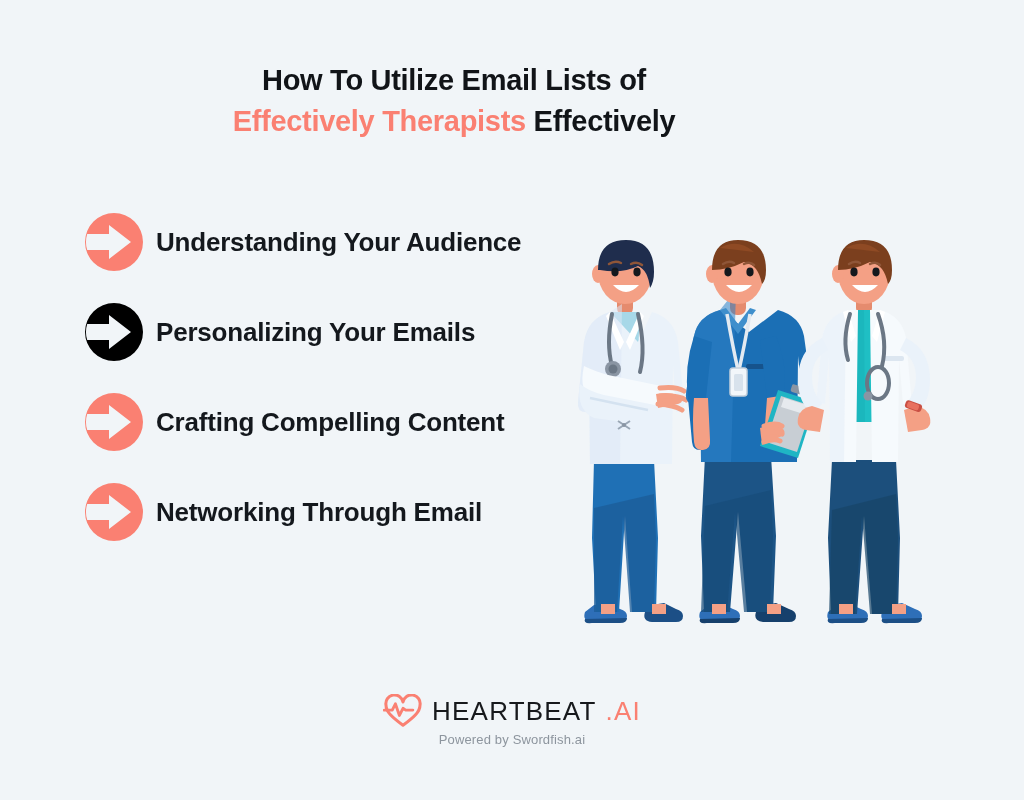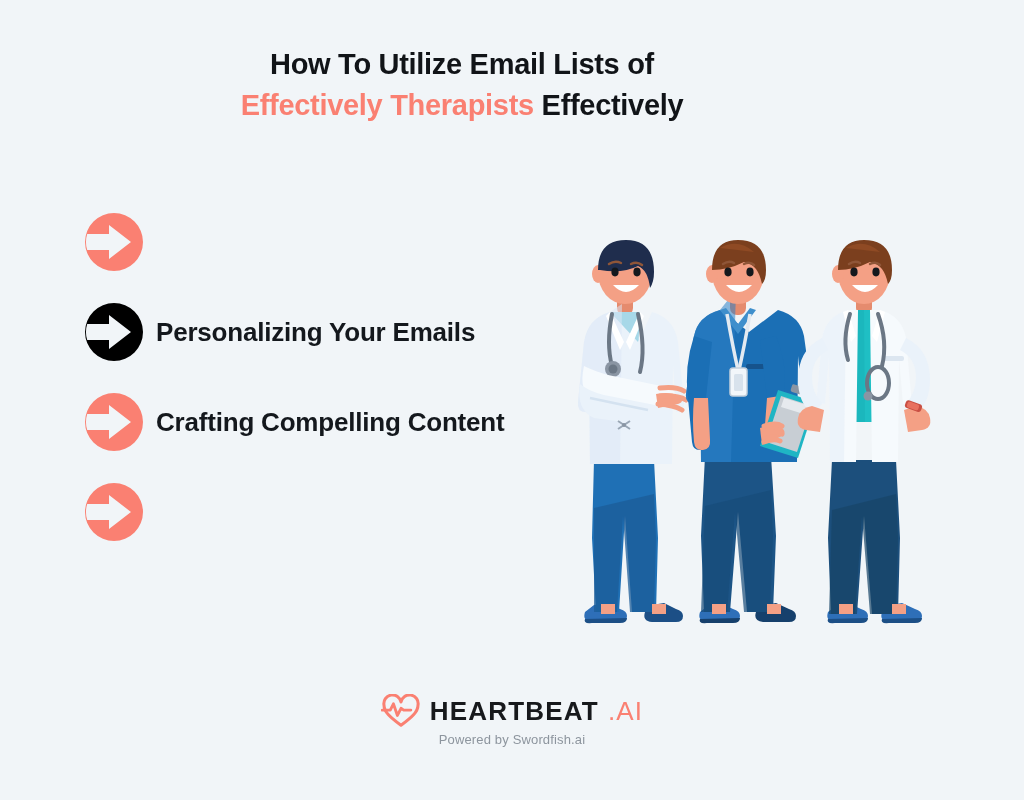--- a/index.html
+++ b/index.html
@@ -17,25 +17,24 @@
   .page {
     position: relative;
     width: 1024px;
     height: 800px;
     background: #F1F5F8;
   }
 
   
   .title-block {
     position: absolute;
-    top: 44px;
+    top: 60px;
     left: 0;
     width: 908px;
     text-align: center;
-    padding-left: 8px;
   }
   .title-line {
     font-size: 29px;
     font-weight: bold;
     color: #111418;
     letter-spacing: -0.3px;
     line-height: 41px;
     white-space: nowrap;
   }
   .title-accent {
@@ -93,21 +92,21 @@
     align-items: center;
     gap: 9px;
   }
   .logo-heart {
     width: 40px;
     height: 34px;
     display: block;
   }
   .logo-word {
     font-size: 26px;
-    font-weight: bold;
+    font-weight: normal;
     color: #17191C;
     letter-spacing: 1.2px;
   }
   .logo-dotai {
     font-size: 26px;
     font-weight: normal;
     color: #FA8072;
     letter-spacing: 1.2px;
   }
   .logo-sub {
@@ -126,20 +125,21 @@
     <div class="title-line">How To Utilize Email Lists of</div>
     <div class="title-line"><span class="title-accent">Effectively Therapists</span><span> Effectively</span></div>
   </div>
 
   <div class="list">
 
     <div class="list-item">
       <svg class="arrow-icon" viewBox="0 0 60 60">
         <path fill="#FA8072" fill-rule="evenodd" d="M30 1a29 29 0 1 1 0 58A29 29 0 0 1 30 1Zm-5 12v9H3.2a27 27 0 0 0 0 16H25v9l22-17Z"></path>
       </svg>
+      <span class="item-label">Understanding Your Audience</span>
     </div>
 
 
     <div class="list-item">
       <svg class="arrow-icon" viewBox="0 0 60 60">
         <path fill="#000000" fill-rule="evenodd" d="M30 1a29 29 0 1 1 0 58A29 29 0 0 1 30 1Zm-5 12v9H3.2a27 27 0 0 0 0 16H25v9l22-17Z"></path>
       </svg>
       <span class="item-label">Personalizing Your Emails</span>
     </div>
 
@@ -147,20 +147,21 @@
       <svg class="arrow-icon" viewBox="0 0 60 60">
         <path fill="#FA8072" fill-rule="evenodd" d="M30 1a29 29 0 1 1 0 58A29 29 0 0 1 30 1Zm-5 12v9H3.2a27 27 0 0 0 0 16H25v9l22-17Z"></path>
       </svg>
       <span class="item-label">Crafting Compelling Content</span>
     </div>
 
     <div class="list-item">
       <svg class="arrow-icon" viewBox="0 0 60 60">
         <path fill="#FA8072" fill-rule="evenodd" d="M30 1a29 29 0 1 1 0 58A29 29 0 0 1 30 1Zm-5 12v9H3.2a27 27 0 0 0 0 16H25v9l22-17Z"></path>
       </svg>
+      <span class="item-label">Networking Through Email</span>
     </div>
 
   </div>
 
   <svg class="illustration" viewBox="0 0 420 400">
 
     <g>
 
       <path d="M25 374 q-3 9 7 10 h28 q7 0 7-6 0-5-7-7 l-14-6 -12 2 z" fill="#2E6FB8"></path>
       <path d="M25 381 q-2 5 7 4 h28 q7 0 7-5 z" fill="#1C4F86"></path>

